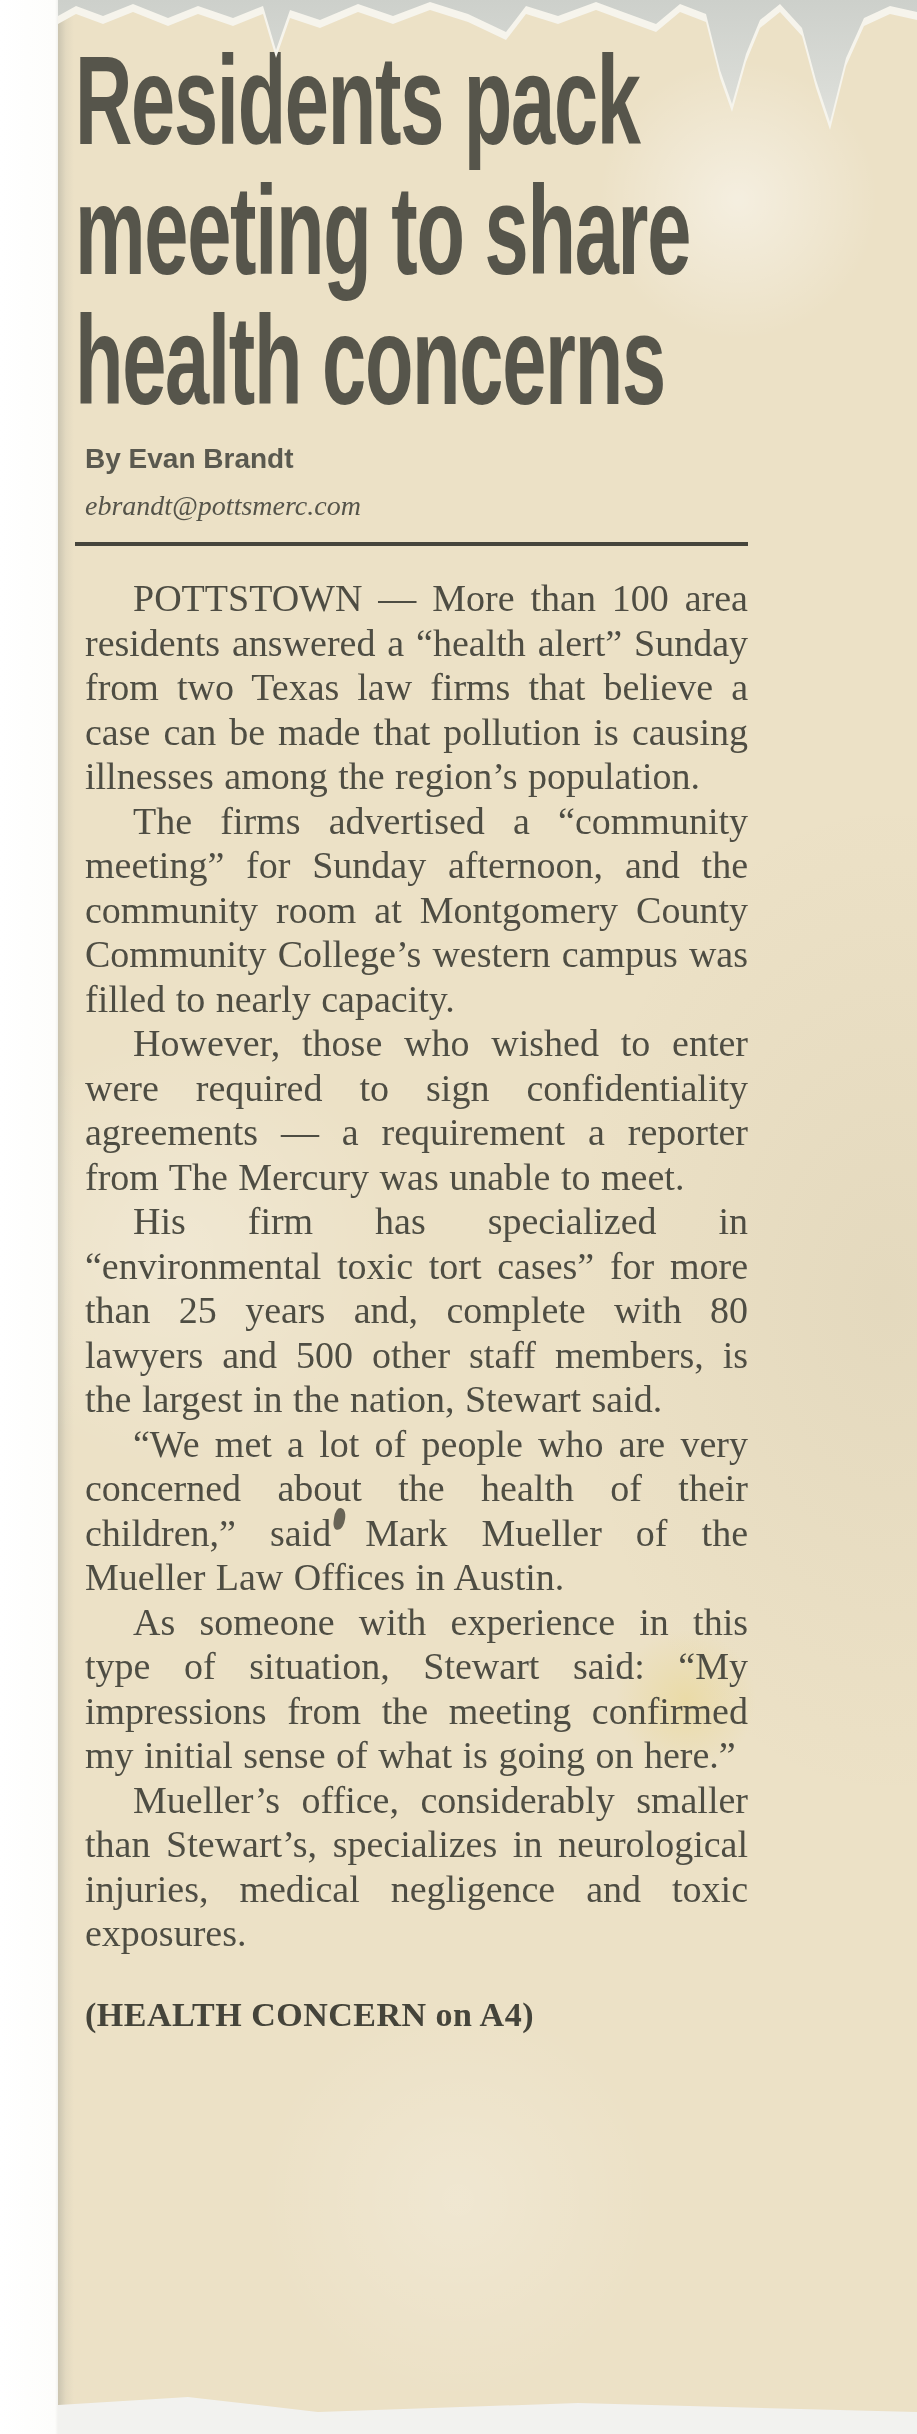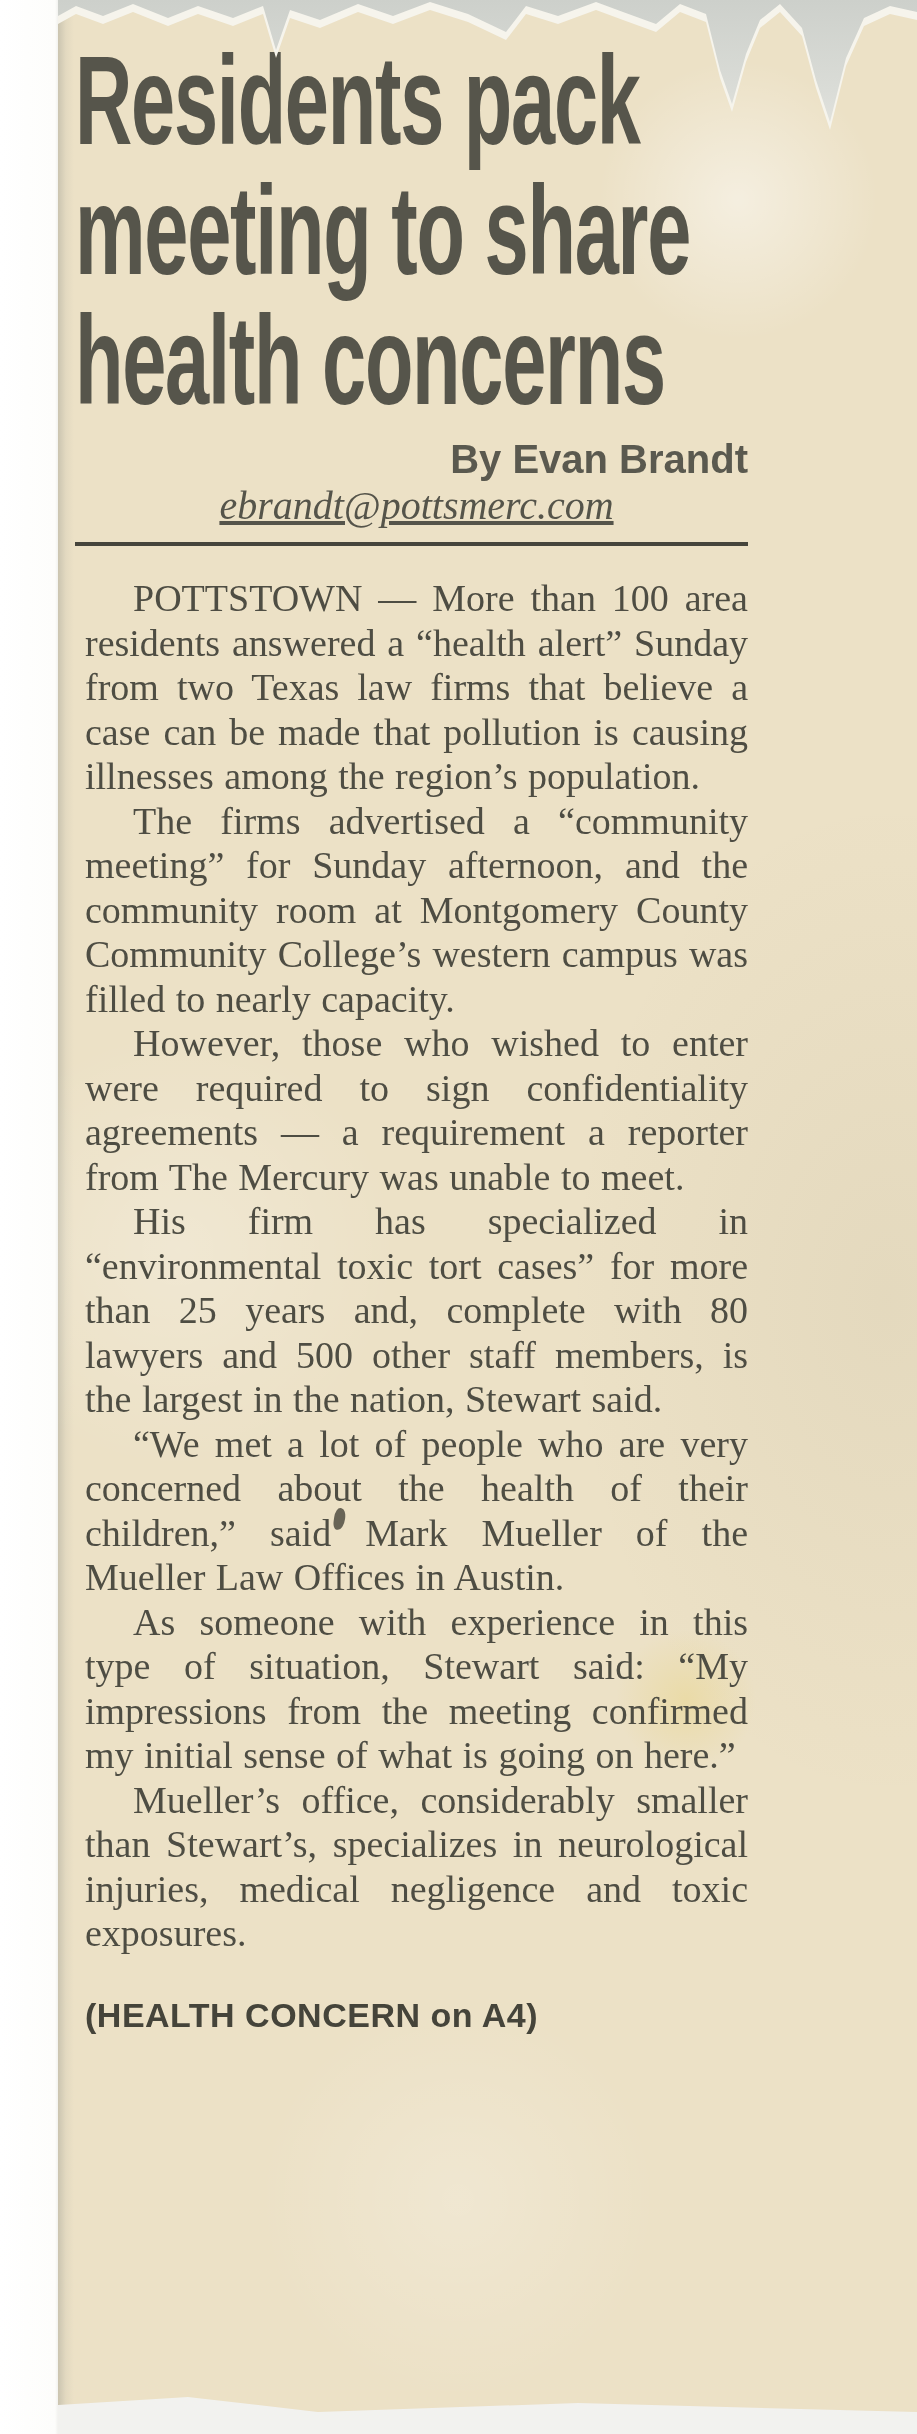--- a/index.html
+++ b/index.html
@@ -89,35 +89,34 @@
     line-height: 130px;
     letter-spacing: -2px;
     white-space: nowrap;
   }
   .headline .hl-line {
     transform: scaleX(0.63);
     transform-origin: left center;
   }
   .byline {
     margin-top: 10px;
-    text-align: right;
+    text-align: left;
     color: #5a594f;
     font-family: "Liberation Sans", sans-serif;
     font-weight: bold;
-    font-size: 40px;
+    font-size: 28px;
     line-height: 46px;
   }
   .email {
-    text-align: center;
+    text-align: left;
     color: #55544a;
     font-family: "Liberation Serif", serif;
     font-style: italic;
-    font-size: 40px;
+    font-size: 28px;
     line-height: 48px;
-    text-decoration: underline;
   }
   .rule {
     margin: 12px 0 0 -10px;
     width: 673px;
     height: 0;
     border-top: 4px solid #46453c;
   }
   .body-text {
     margin-top: 30px;
     color: #4e4d43;
@@ -126,21 +125,21 @@
     text-align: justify;
   }
   .body-text p {
     margin: 0;
     text-indent: 48px;
     word-spacing: 1px;
   }
   .footer-line {
     margin-top: 40px;
     color: #45443a;
-    font-family: Liberation Sans, sans-serif;
+    font-family: Liberation Serif, serif;
     font-weight: bold;
     font-size: 34px;
     letter-spacing: 0.5px;
   }
 </style>
 </head>
 <body>
 
 <div class="scan">
   <div class="scan-top-gray"></div>

